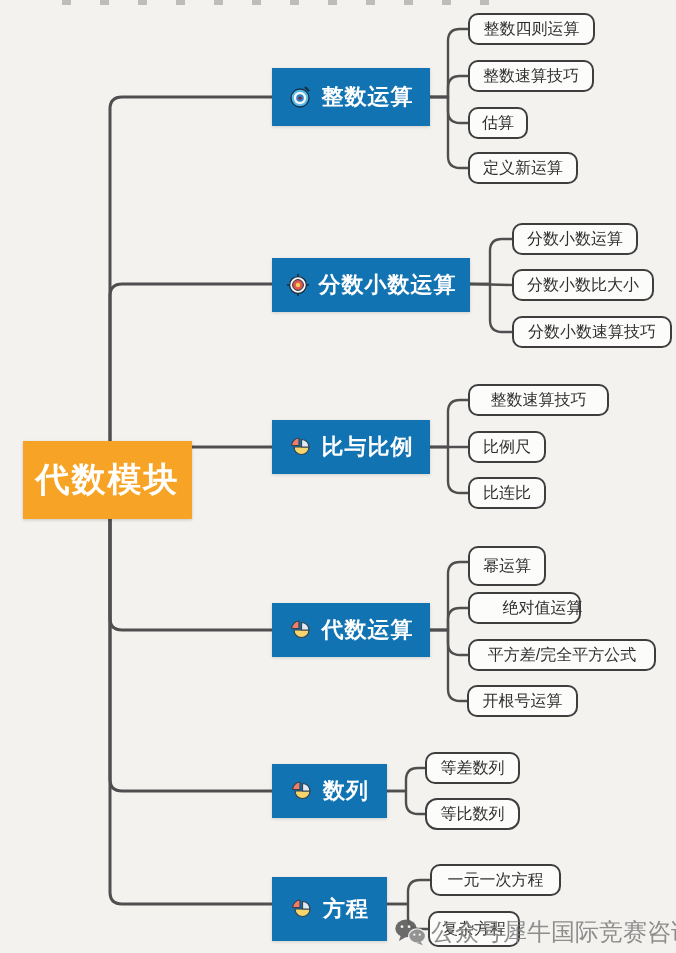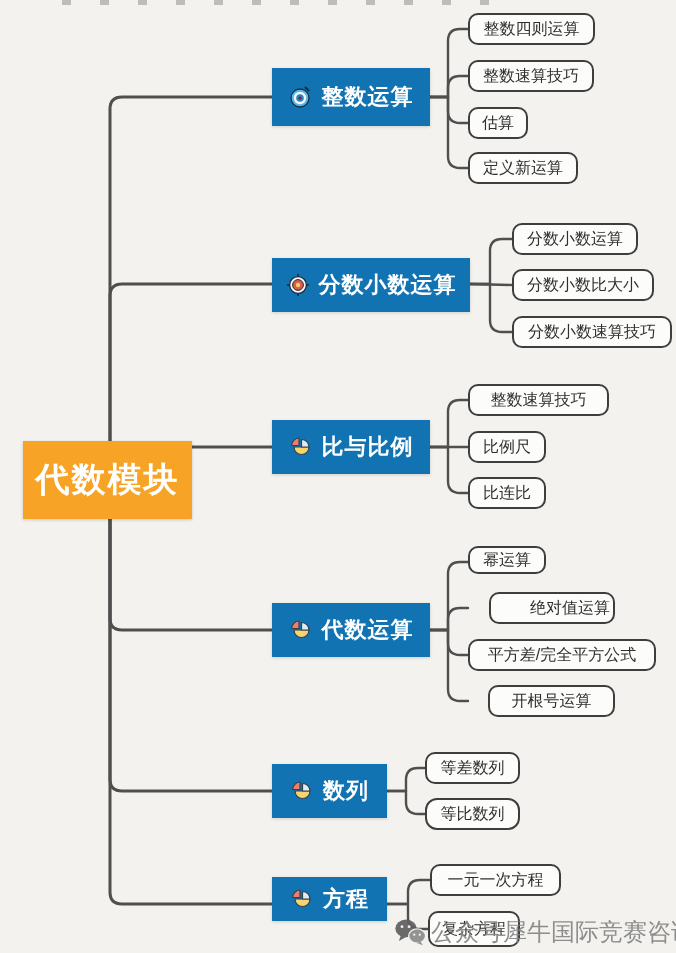--- a/index.html
+++ b/index.html
@@ -138,21 +138,21 @@
     <span class="bicon">
       <svg width="24" height="22" viewBox="0 0 24 22">
         <path d="M5 11 A7.5 7.5 0 0 0 20 11 Z" fill="#f6d56f" stroke="#33424f" stroke-width="1.2" stroke-linejoin="round"></path>
         <path d="M12.5 11 L12.5 3.5 A7.5 7.5 0 0 1 20 11 Z" fill="#dfeaf4" stroke="#33424f" stroke-width="1.2" stroke-linejoin="round"></path>
         <path d="M10 9.5 L10 2 A7.8 7.8 0 0 0 2.6 9.5 Z" fill="#ee7d6b" stroke="#33424f" stroke-width="1.2" stroke-linejoin="round"></path>
       </svg>
     </span>
     <span>数列</span>
   </div>
 
-  <div class="node branch" style="left:272px;top:877px;width:115px;height:44px;">
+  <div class="node branch" style="left:272px;top:877px;width:115px;height:64px;">
     <span class="bicon">
       <svg width="24" height="22" viewBox="0 0 24 22">
         <path d="M5 11 A7.5 7.5 0 0 0 20 11 Z" fill="#f6d56f" stroke="#33424f" stroke-width="1.2" stroke-linejoin="round"></path>
         <path d="M12.5 11 L12.5 3.5 A7.5 7.5 0 0 1 20 11 Z" fill="#dfeaf4" stroke="#33424f" stroke-width="1.2" stroke-linejoin="round"></path>
         <path d="M10 9.5 L10 2 A7.8 7.8 0 0 0 2.6 9.5 Z" fill="#ee7d6b" stroke="#33424f" stroke-width="1.2" stroke-linejoin="round"></path>
       </svg>
     </span>
     <span>方程</span>
   </div>
 
@@ -182,30 +182,30 @@
   <div class="node leaf" style="left:468px;top:384px;width:141px;height:32px;">
       <span>整数速算技巧</span>
     </div>
   <div class="node leaf" style="left:468px;top:431px;width:78px;height:32px;">
       <span>比例尺</span>
     </div>
   <div class="node leaf" style="left:468px;top:477px;width:78px;height:32px;">
       <span>比连比</span>
     </div>
 
-  <div class="node leaf" style="left:468px;top:546px;width:78px;height:28px;text-align:center;">
+  <div class="node leaf" style="left:468px;top:546px;width:78px;height:40px;text-align:center;">
       <span>幂运算</span>
     </div>
-  <div class="node leaf" style="left:489px;top:592px;width:126px;height:32px;padding-left:44px;">
+  <div class="node leaf" style="left:468px;top:592px;width:113px;height:32px;padding-left:44px;">
       <span>绝对值运算</span>
     </div>
   <div class="node leaf" style="left:468px;top:639px;width:188px;height:32px;">
       <span>平方差/完全平方公式</span>
     </div>
-  <div class="node leaf" style="left:488px;top:685px;width:127px;height:32px;">
+  <div class="node leaf" style="left:467px;top:685px;width:111px;height:32px;">
       <span>开根号运算</span>
     </div>
 
   <div class="node leaf" style="left:425px;top:752px;width:95px;height:32px;">
       <span>等差数列</span>
     </div>
   <div class="node leaf" style="left:425px;top:798px;width:95px;height:32px;border-radius:12px;">
       <span>等比数列</span>
     </div>
 

